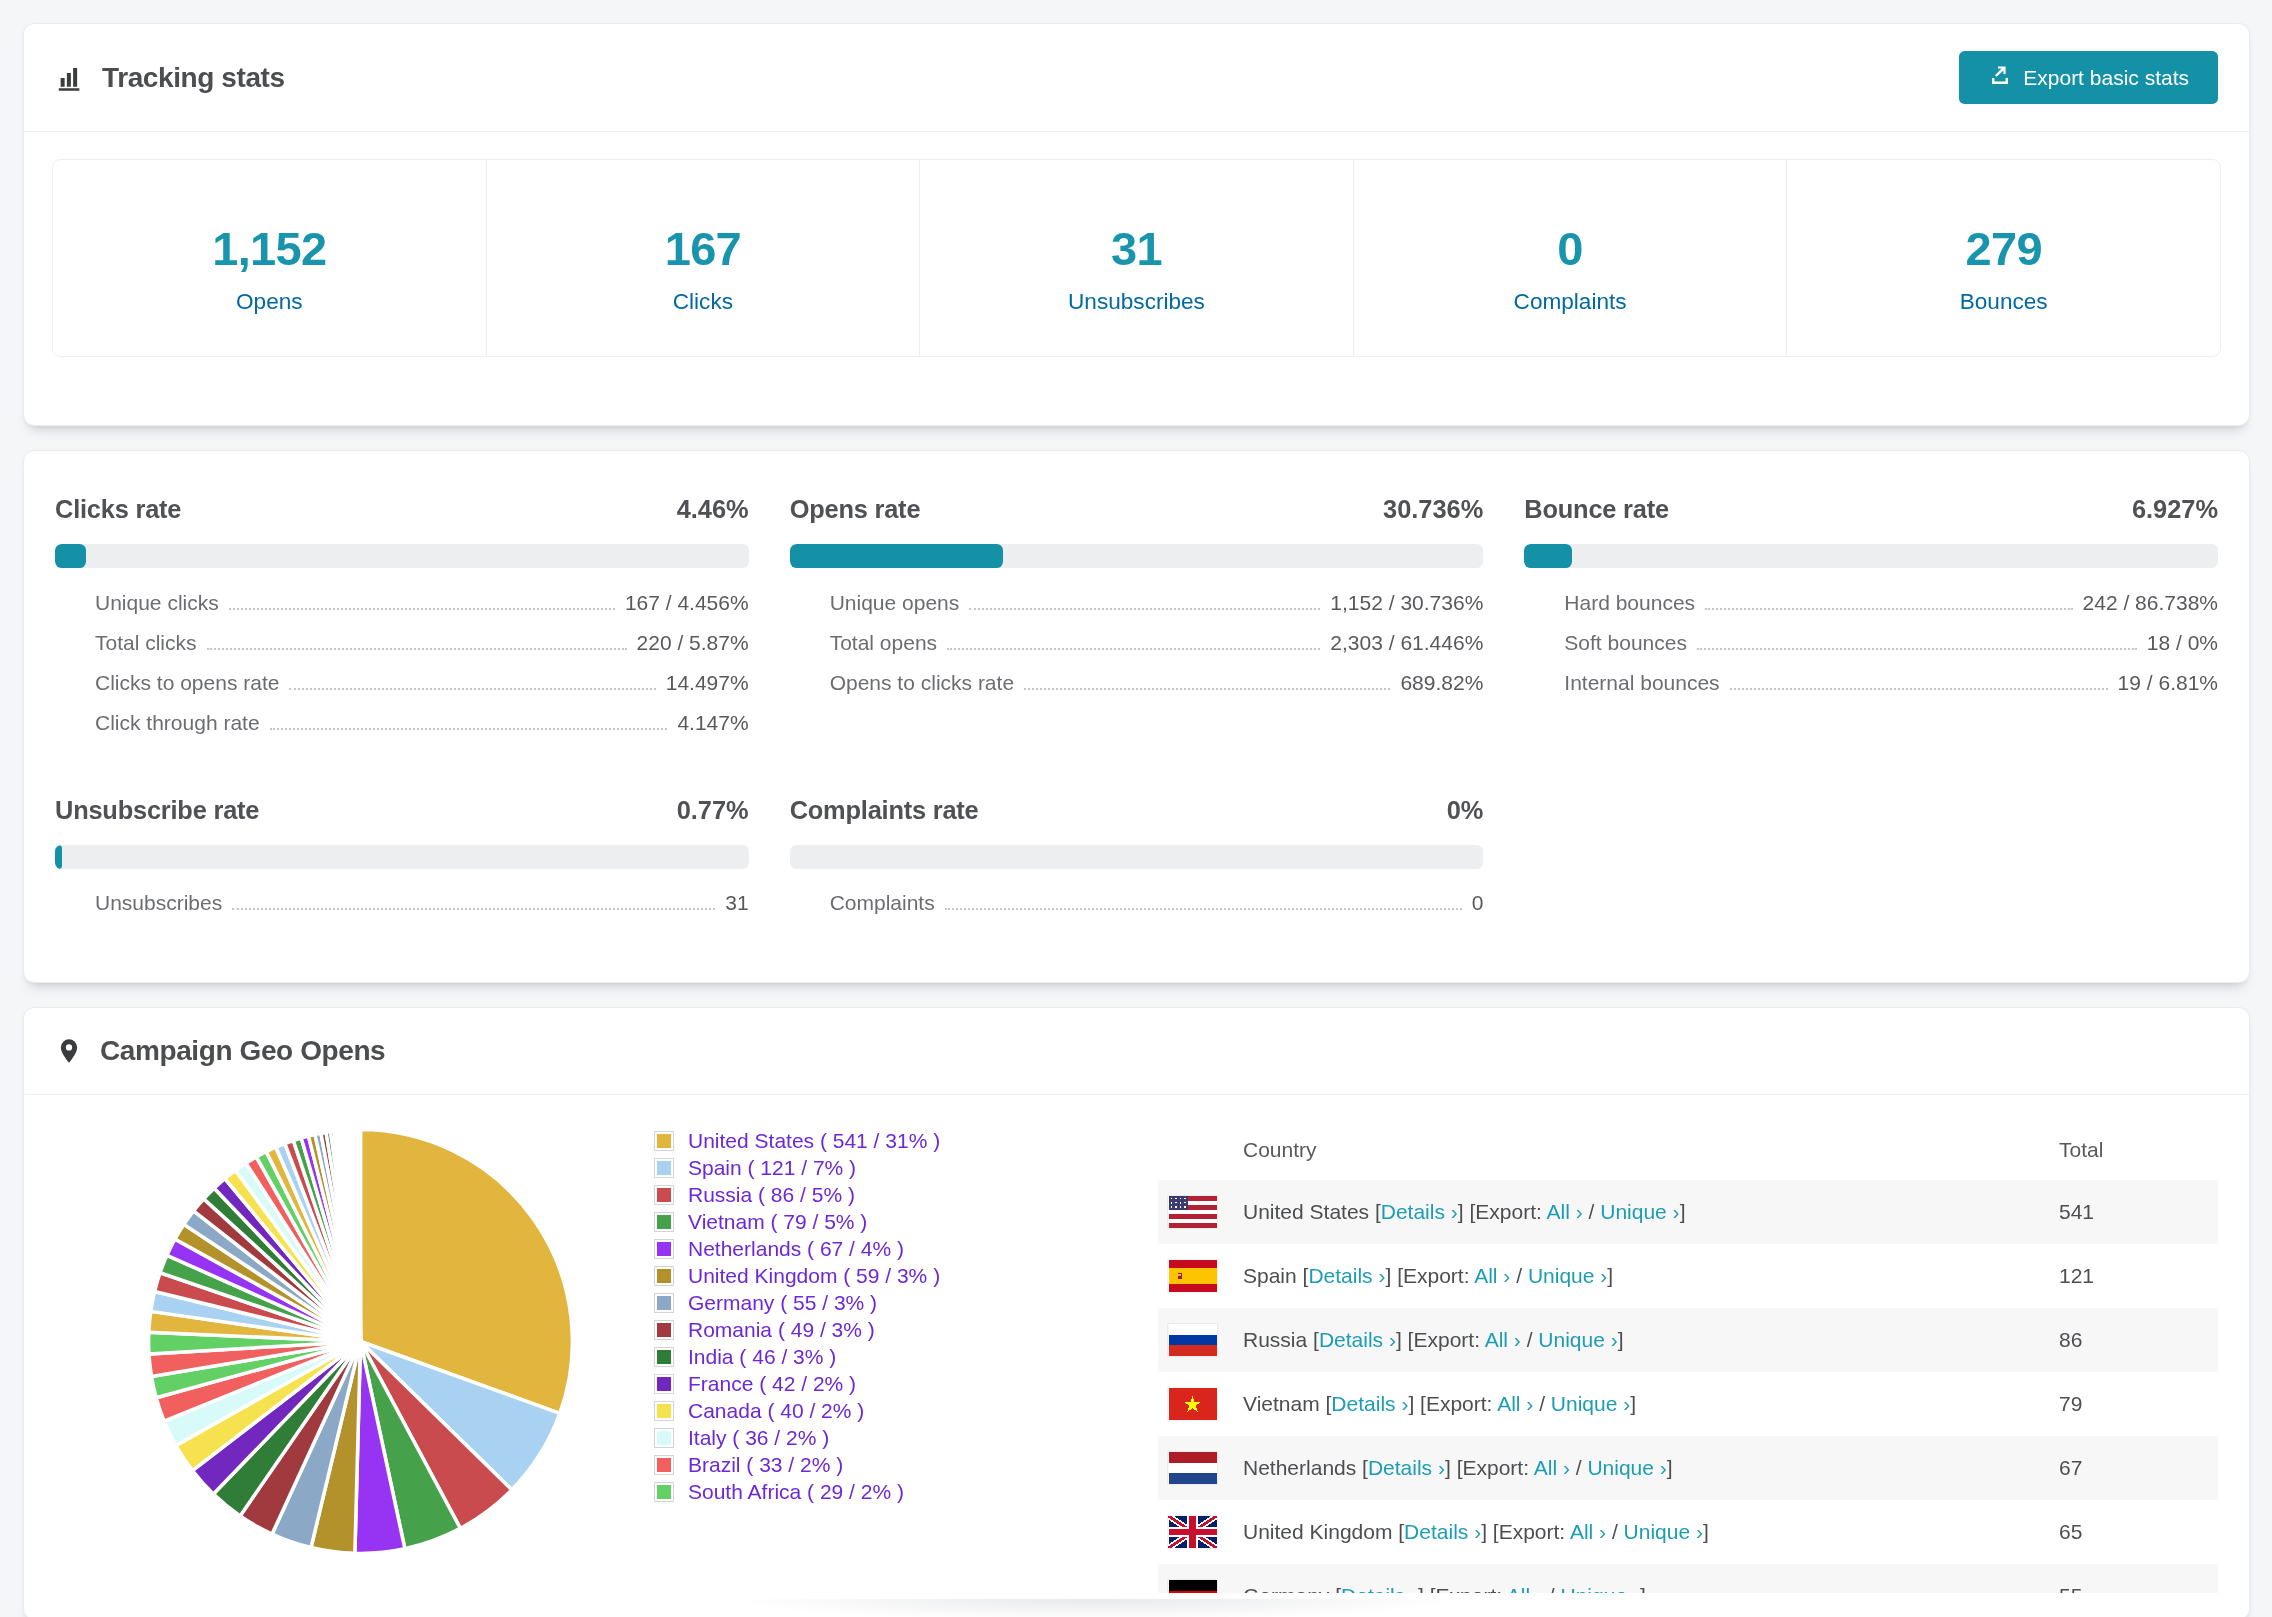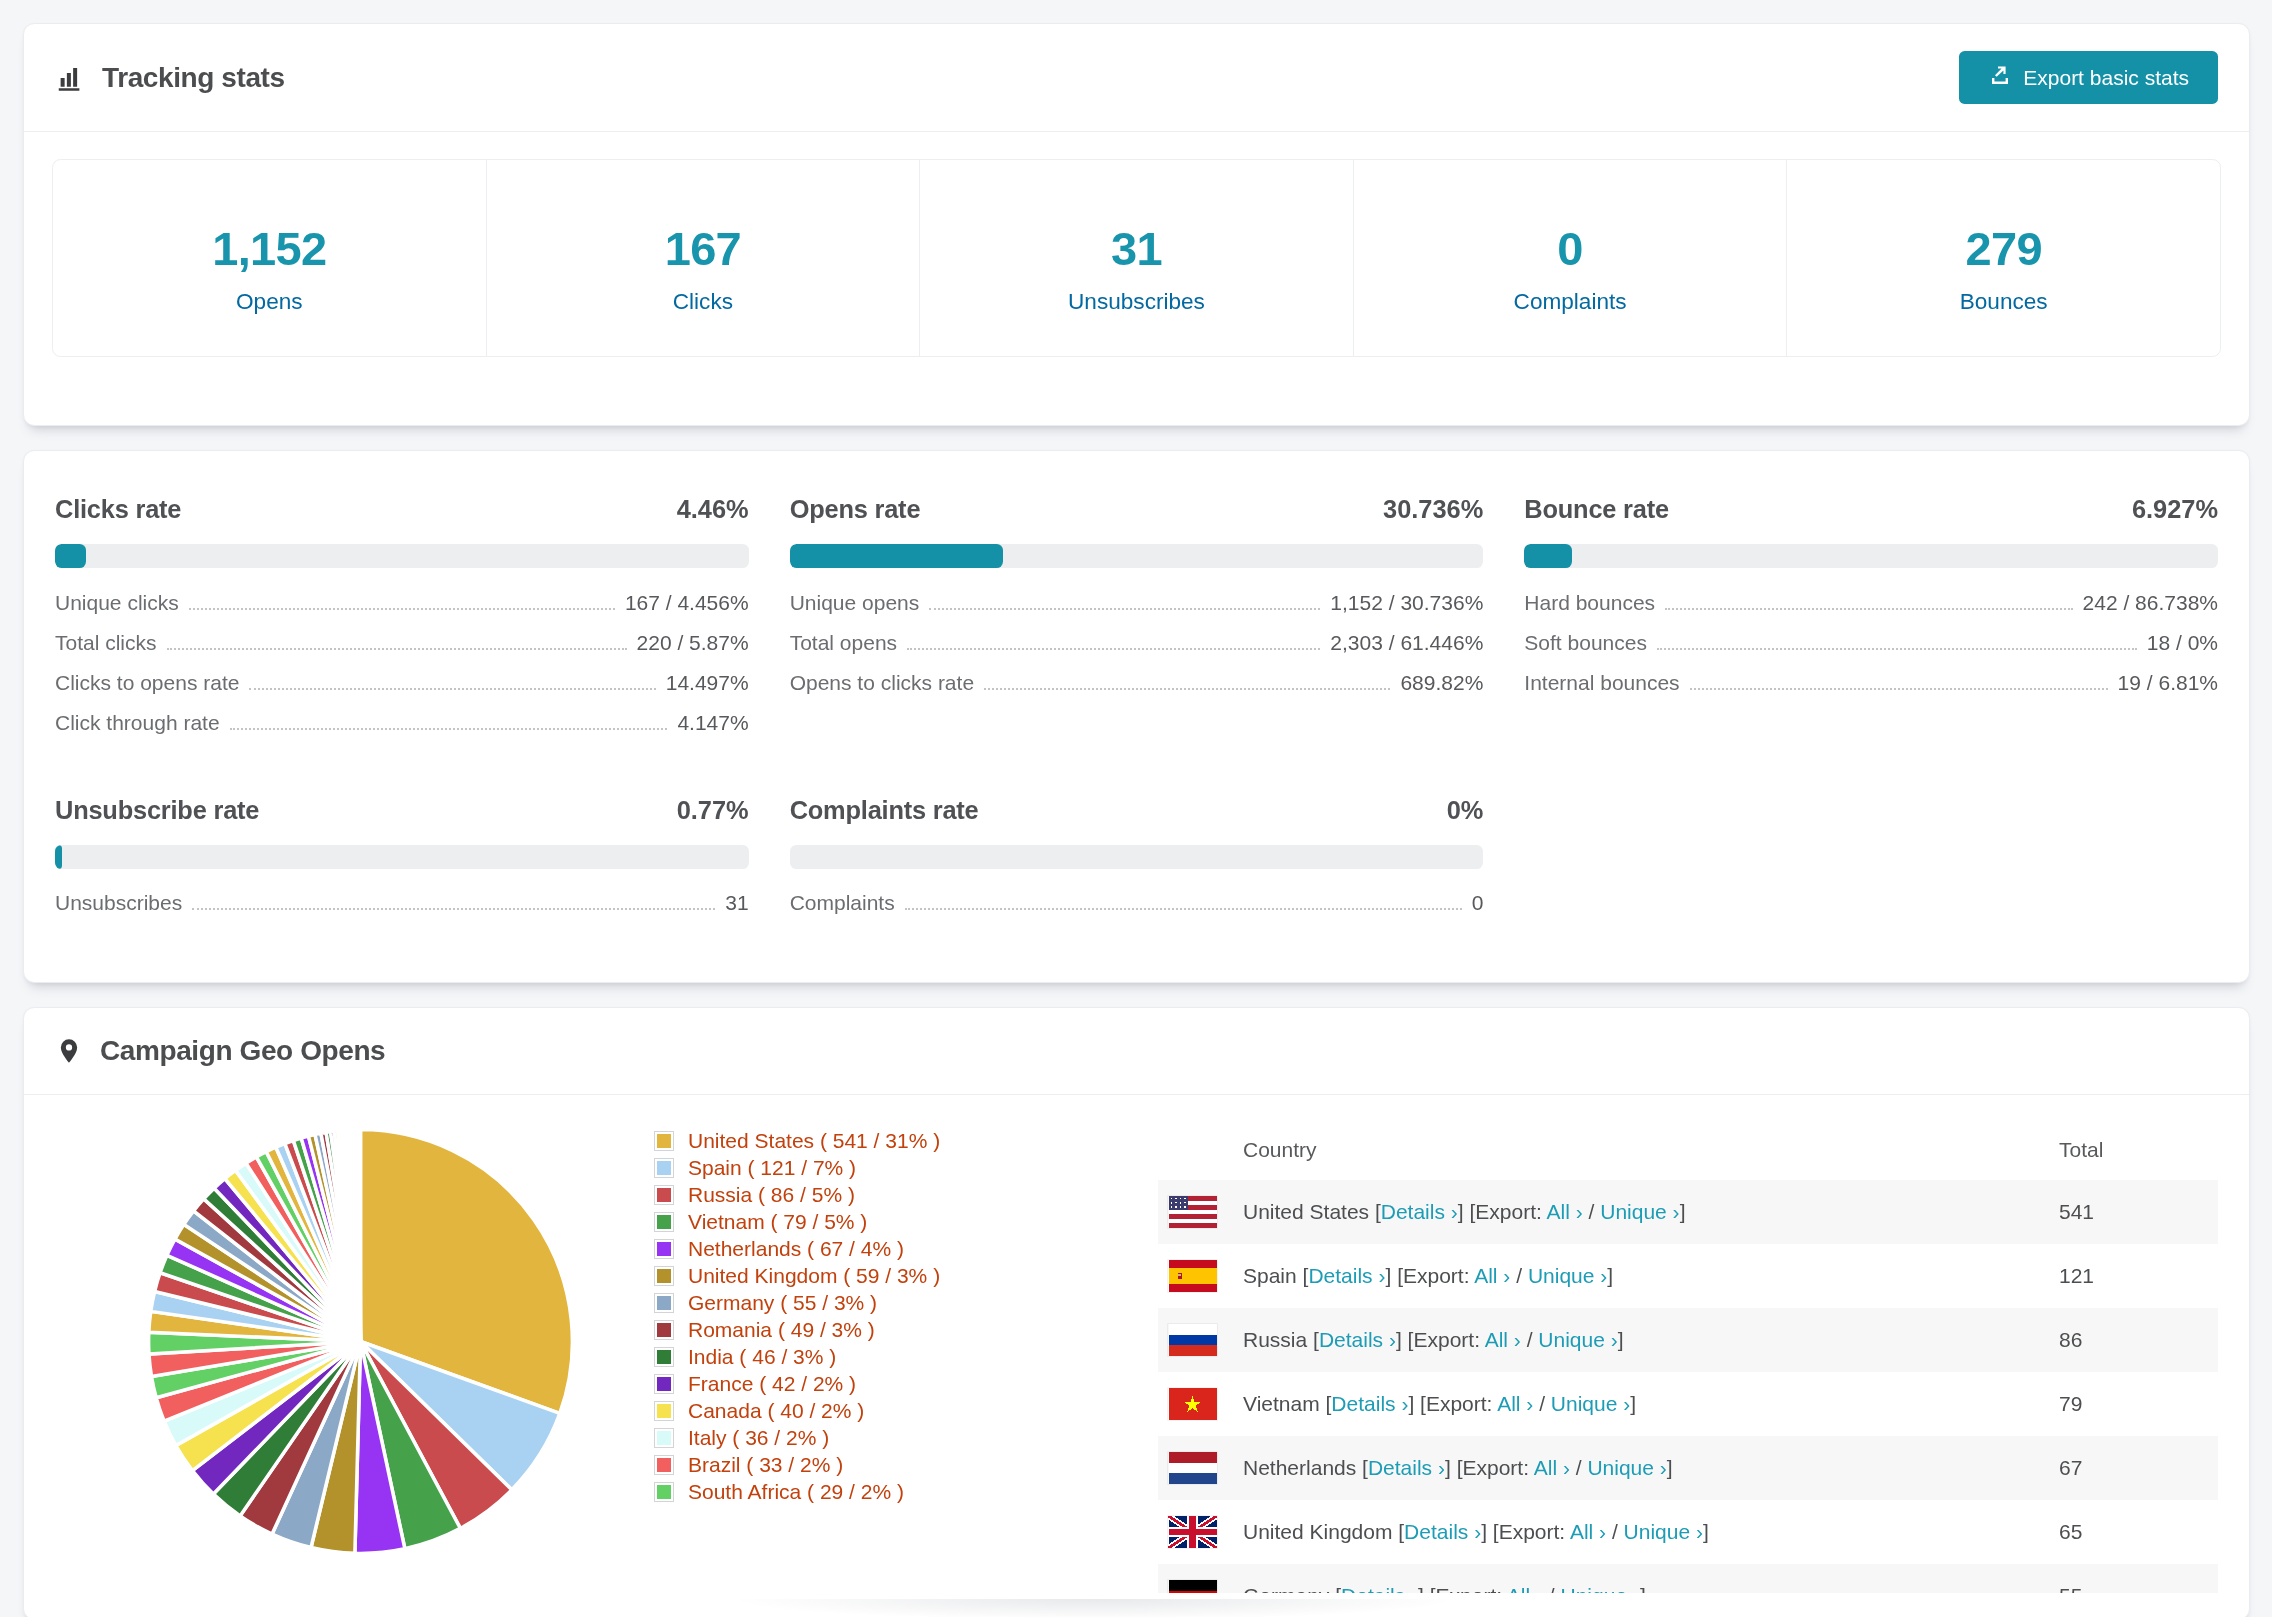--- a/index.html
+++ b/index.html
@@ -69,34 +69,34 @@
     row-gap:45px;
   }
   .rate-head { display:flex; justify-content:space-between; align-items:baseline; }
   .rate-title { font-size:25.4px; font-weight:700; color:#4f5154; letter-spacing:-0.2px; }
   .rate-val   { font-size:25.4px; font-weight:700; color:#4f5154; }
   .bar {
     height:24px; background:#eceef0; border-radius:6.4px;
     margin-top:20px; overflow:hidden; position:relative;
   }
   .fill { height:100%; background:#1591a7; border-radius:6.4px; }
-  .rate-rows { margin-top:22.6px; }
+  .rate-rows { margin-top:22.6px;margin-left:40px; }
   .rrow { display:flex; align-items:baseline; font-size:21px; height:40px; }
   .rlabel { color:#6b6d70; white-space:nowrap; }
   .leader { flex:1; border-bottom:2.1px dotted #c2c4c6; margin:0 10px 5.6px 10px; }
   .rvalue { color:#58595c; white-space:nowrap; }
 
   
   .geo-card { height:613px; overflow:hidden; }
   .geo-body { display:flex; padding:24px 31px 0 31px; }
   .pie-wrap { width:445px; height:445px; margin-left:83px; flex:none; }
   .legend { margin-left:71px; width:433px; flex:none; padding-top:8.5px; }
   .legend-item {
     display:flex; align-items:center; gap:14px;
-    height:27px; font-size:21px; color:#c2410c; white-space:nowrap;
+    height:27px; font-size:21px; color:#6d28d9; white-space:nowrap;
   }
   .legend-marker {
     width:20px; height:20px; flex:none;
     border:1.4px solid #d2d4d6;
     padding:2.1px;
     background-clip:content-box;
   }
 
   
   .geo-table { flex:1; margin-left:71px; height:474px; overflow:hidden; }

